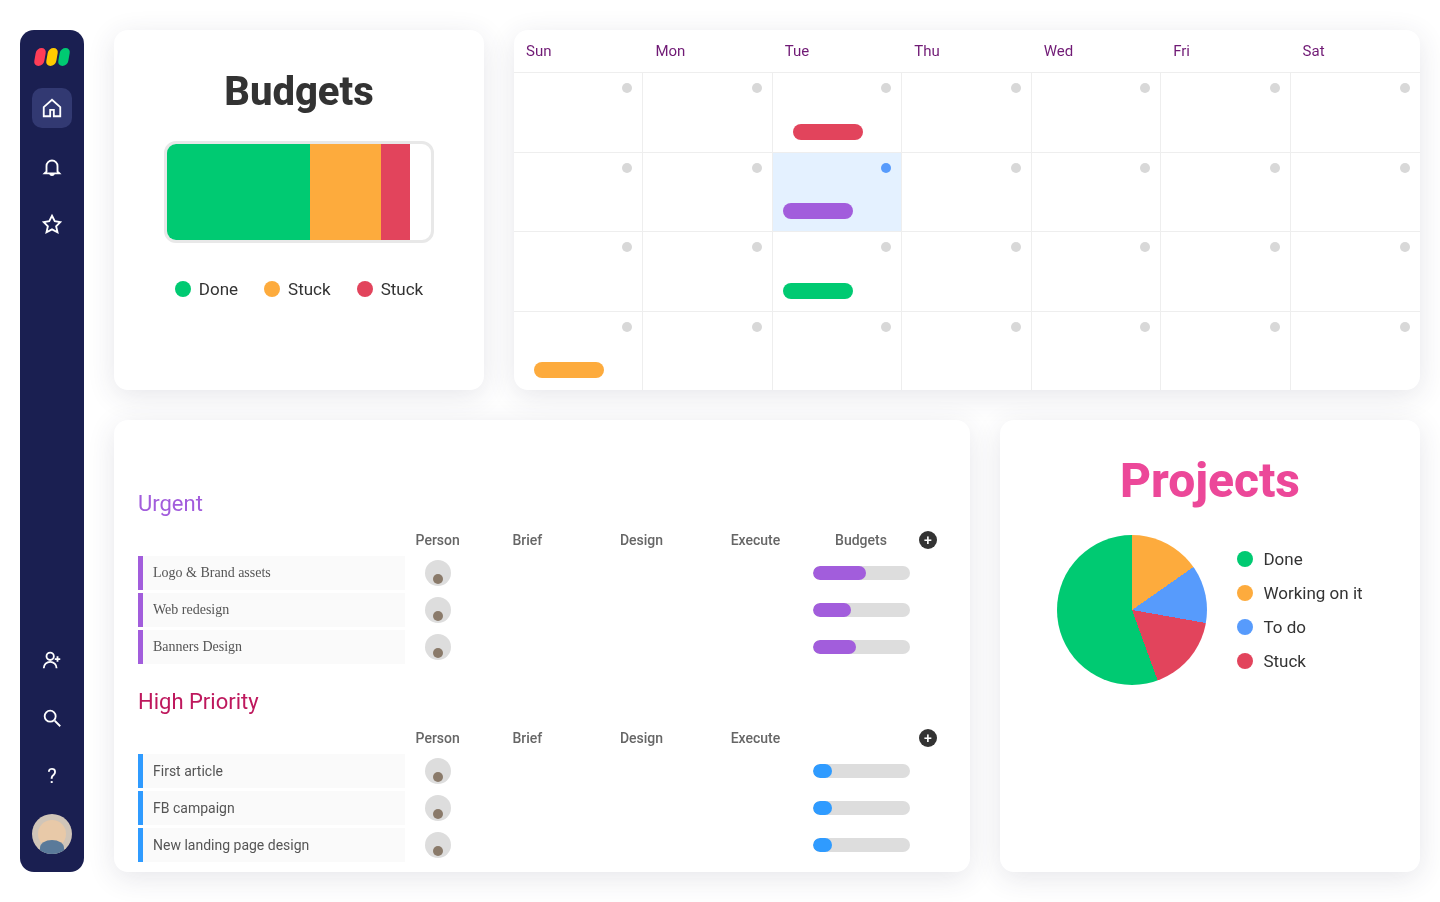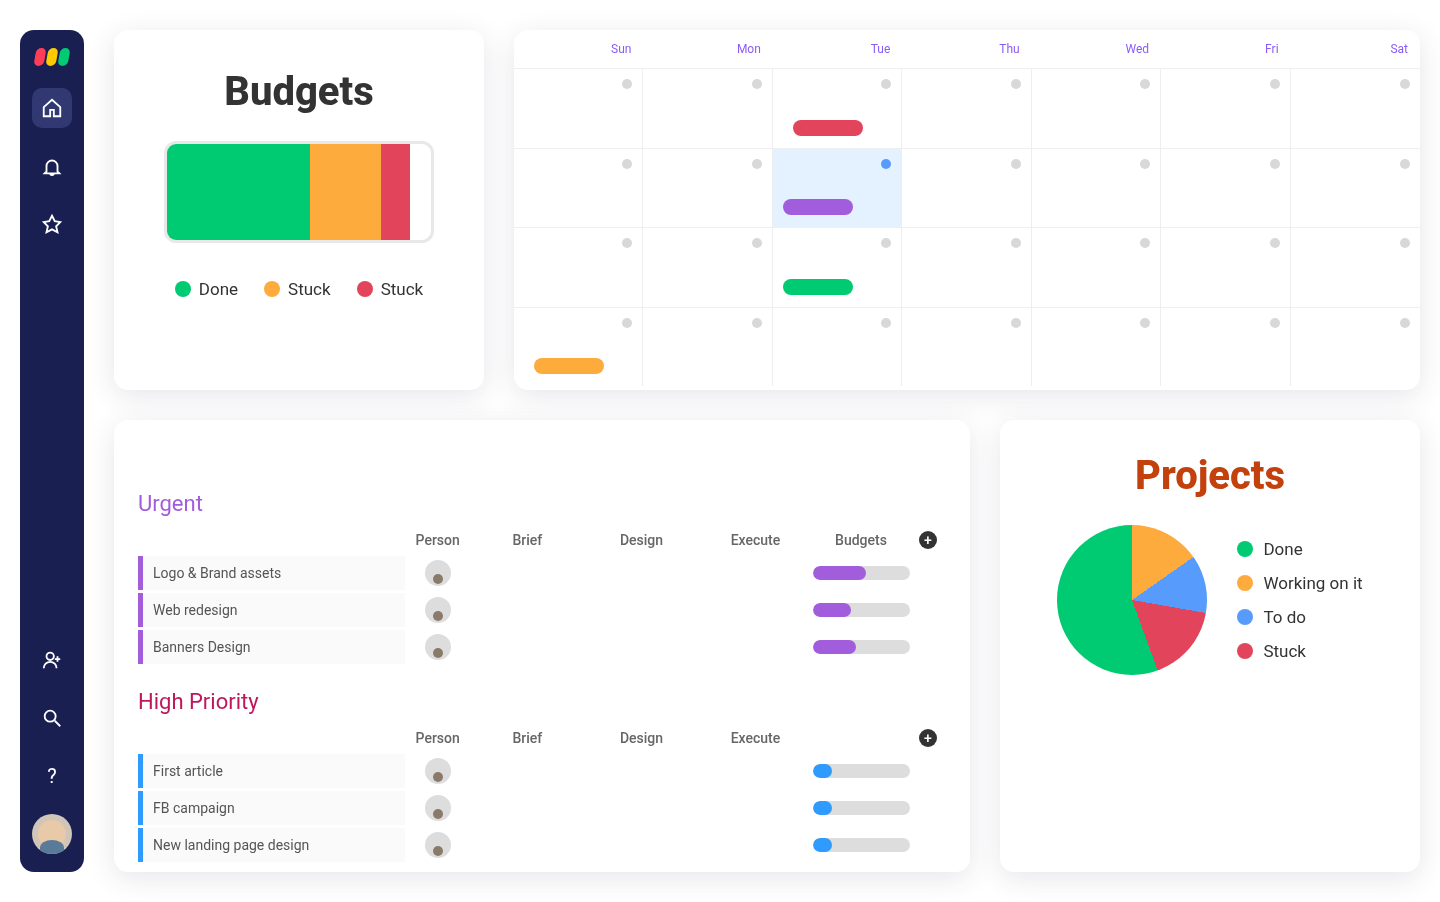--- a/index.html
+++ b/index.html
@@ -72,21 +72,21 @@
   .legend{display:flex;gap:26px;margin-top:36px;}
   .legend .item{display:flex;align-items:center;gap:8px;font-size:17px;color:#333;}
   .dot{width:16px;height:16px;border-radius:50%;}
   .c-green{background:#00ca72;}
   .c-yellow{background:#fdab3d;}
   .c-red{background:#e2445c;}
   .c-blue{background:#579bfc;}
   
   .calendar{grid-column:2 / 4;grid-row:1;padding:0;overflow:hidden;}
   .cal-head{display:grid;grid-template-columns:repeat(7,1fr);}
-  .cal-head div{padding:12px;text-align:right;color:#8b5cf6;font-size:12px;}
+  .cal-head div{padding:12px;text-align:left;color:#701a75;font-size:15px;}
   .cal-body{display:grid;grid-template-columns:repeat(7,1fr);grid-template-rows:repeat(4,1fr);height:calc(100% - 42px);}
   .cell{border-top:1px solid #eee;border-right:1px solid #eee;position:relative;}
   .cell:nth-child(7n){border-right:none;}
   .today-bg{background:#e4f1ff;}
   .cell .cdot{width:10px;height:10px;border-radius:50%;background:#d8d8d8;position:absolute;top:10px;right:10px;}
   .cell .cdot.ind-blue{background:#579bfc;}
   .event{position:absolute;height:16px;border-radius:10px;bottom:12px;}
   .ev-red{background:#e2445c;left:20px;width:70px;}
   .ev-purple{background:#a25ddc;left:10px;width:70px;}
   .ev-green{background:#00ca72;left:10px;width:70px;}
@@ -98,39 +98,39 @@
   .blue-t{color:#be185d;}
   .tbl{width:100%;border-collapse:separate;border-spacing:0 3px;table-layout:fixed;}
   .tbl th{font-weight:500;color:#666;font-size:14px;padding:4px;text-align:center;}
   .tbl th.name-h{text-align:left;width:220px;}
   .tbl th.p{width:54px;}
   .tbl th.s{width:94px;}
   .tbl th.tl{width:80px;}
   .tbl th.add{width:30px;}
   .row td{background:#fff;padding:0;height:34px;font-size:14px;vertical-align:middle;}
   .row td.name{border-left:5px solid;padding-left:10px;color:#555;background:#fafafa;}
-  .row.bp td.name{border-left-color:#a25ddc;}
+  .row.bp td.name{border-left-color:#a25ddc;font-family:Liberation Serif, serif;}
   .row.bb td.name{border-left-color:#2f9bff;}
   .row td.person{text-align:center;}
   .avatar-sm{width:26px;height:26px;border-radius:50%;background:#ddd;display:inline-flex;align-items:flex-end;justify-content:center;overflow:hidden;}
   .avatar-sm .h{width:10px;height:10px;border-radius:50%;background:#8a7a6a;margin-bottom:2px;}
   .status{color:#fff;text-align:center;font-size:13px;margin:0 1px;}
   .st-green{background:#00ca72;}
   .st-yellow{background:#fdab3d;}
   .st-orange{background:#fdab3d;}
   .st-red{background:#e2445c;}
   .st-grey{background:#eee;}
   .tl-wrap{padding:2px 6px;}
   .tl-bar{height:14px;background:#ddd;border-radius:8px;position:relative;overflow:hidden;}
   .tl-fill{position:absolute;left:0;top:0;height:100%;border-radius:8px;}
   .add-cell{background:#f2f2f2;text-align:center;}
   .plus-ic{width:18px;height:18px;border-radius:50%;background:#333;color:#fff;display:inline-flex;align-items:center;justify-content:center;font-size:14px;line-height:1;}
   
   .projects{grid-column:3;grid-row:2;display:flex;flex-direction:column;align-items:center;}
-  .projects h2{font-size:40px;font-weight:800;color:#c2410c;margin:6px 0 26px;}
+  .projects h2{font-size:48px;font-weight:800;color:#ec4899;margin:6px 0 26px;}
   .pie-row{display:flex;align-items:center;gap:30px;}
   .pie{width:150px;height:150px;border-radius:50%;
     background: conic-gradient(
       #fdab3d 0deg 55deg,
       #579bfc 55deg 100deg,
       #e2445c 100deg 160deg,
       #00ca72 160deg 360deg
     );
     position:relative;
   }

